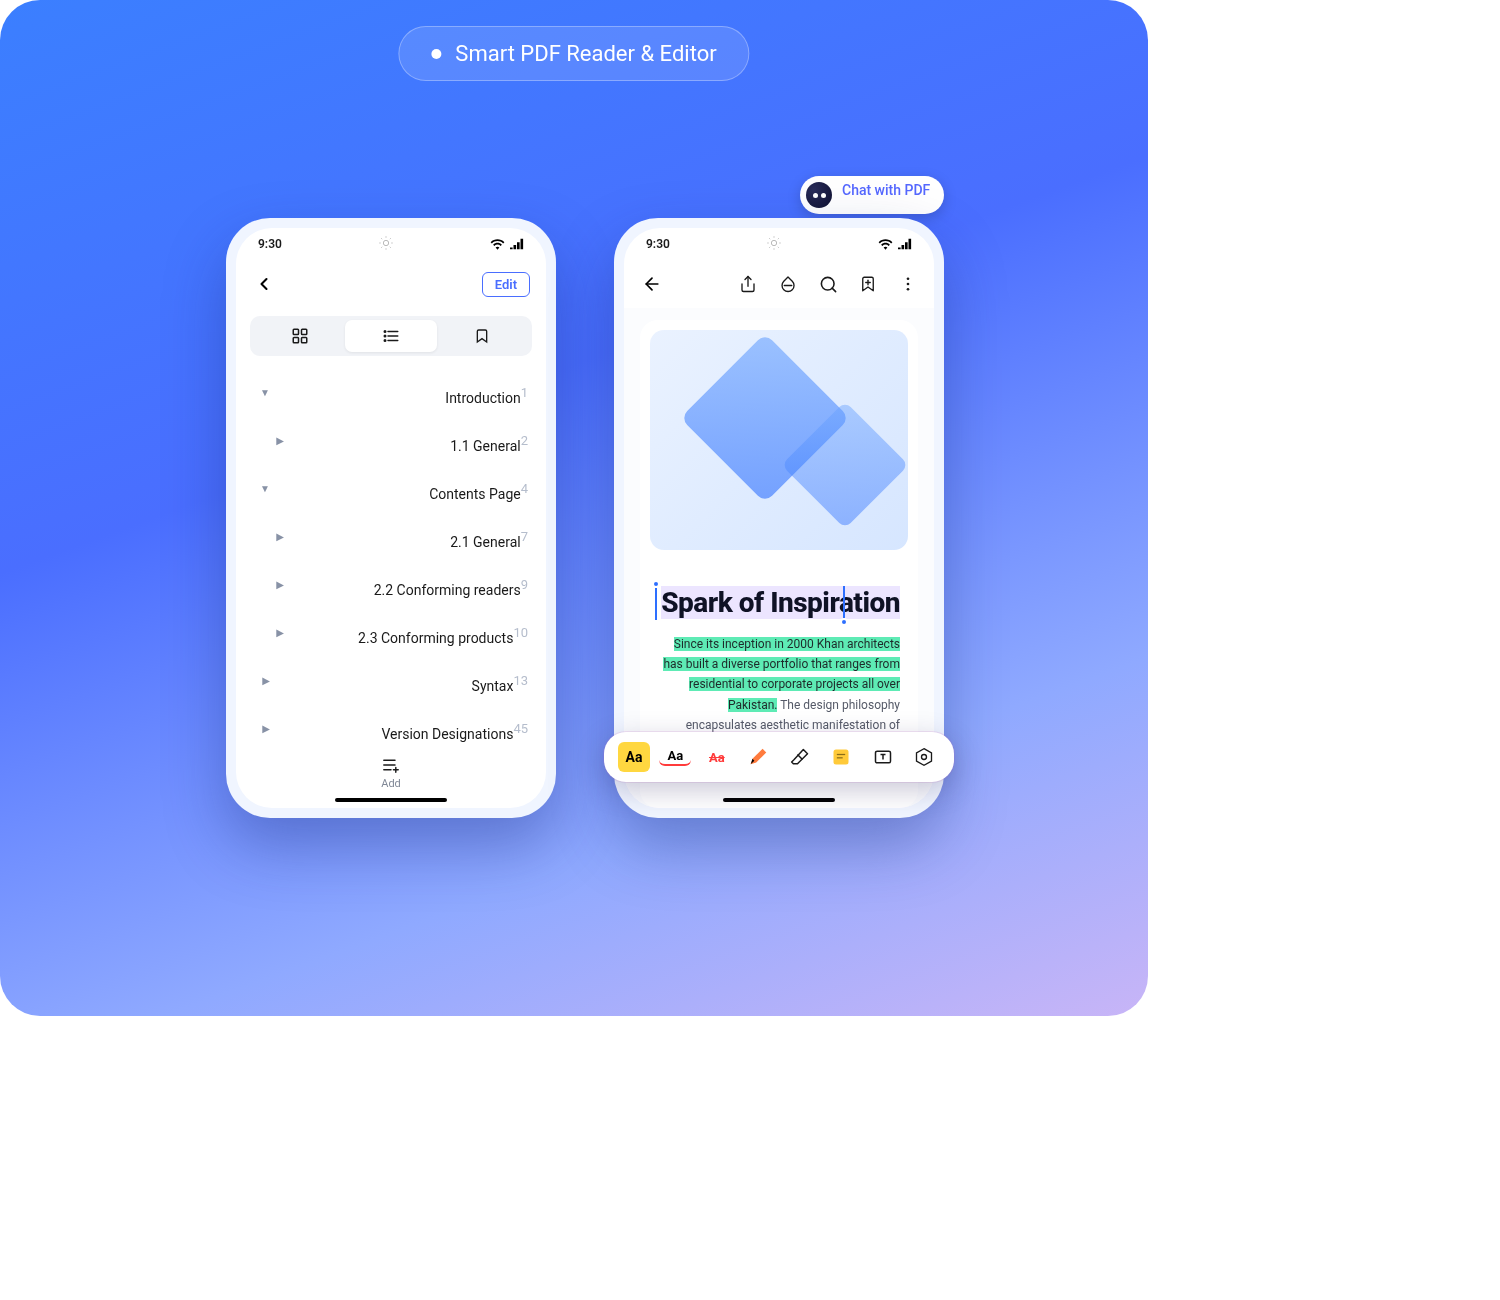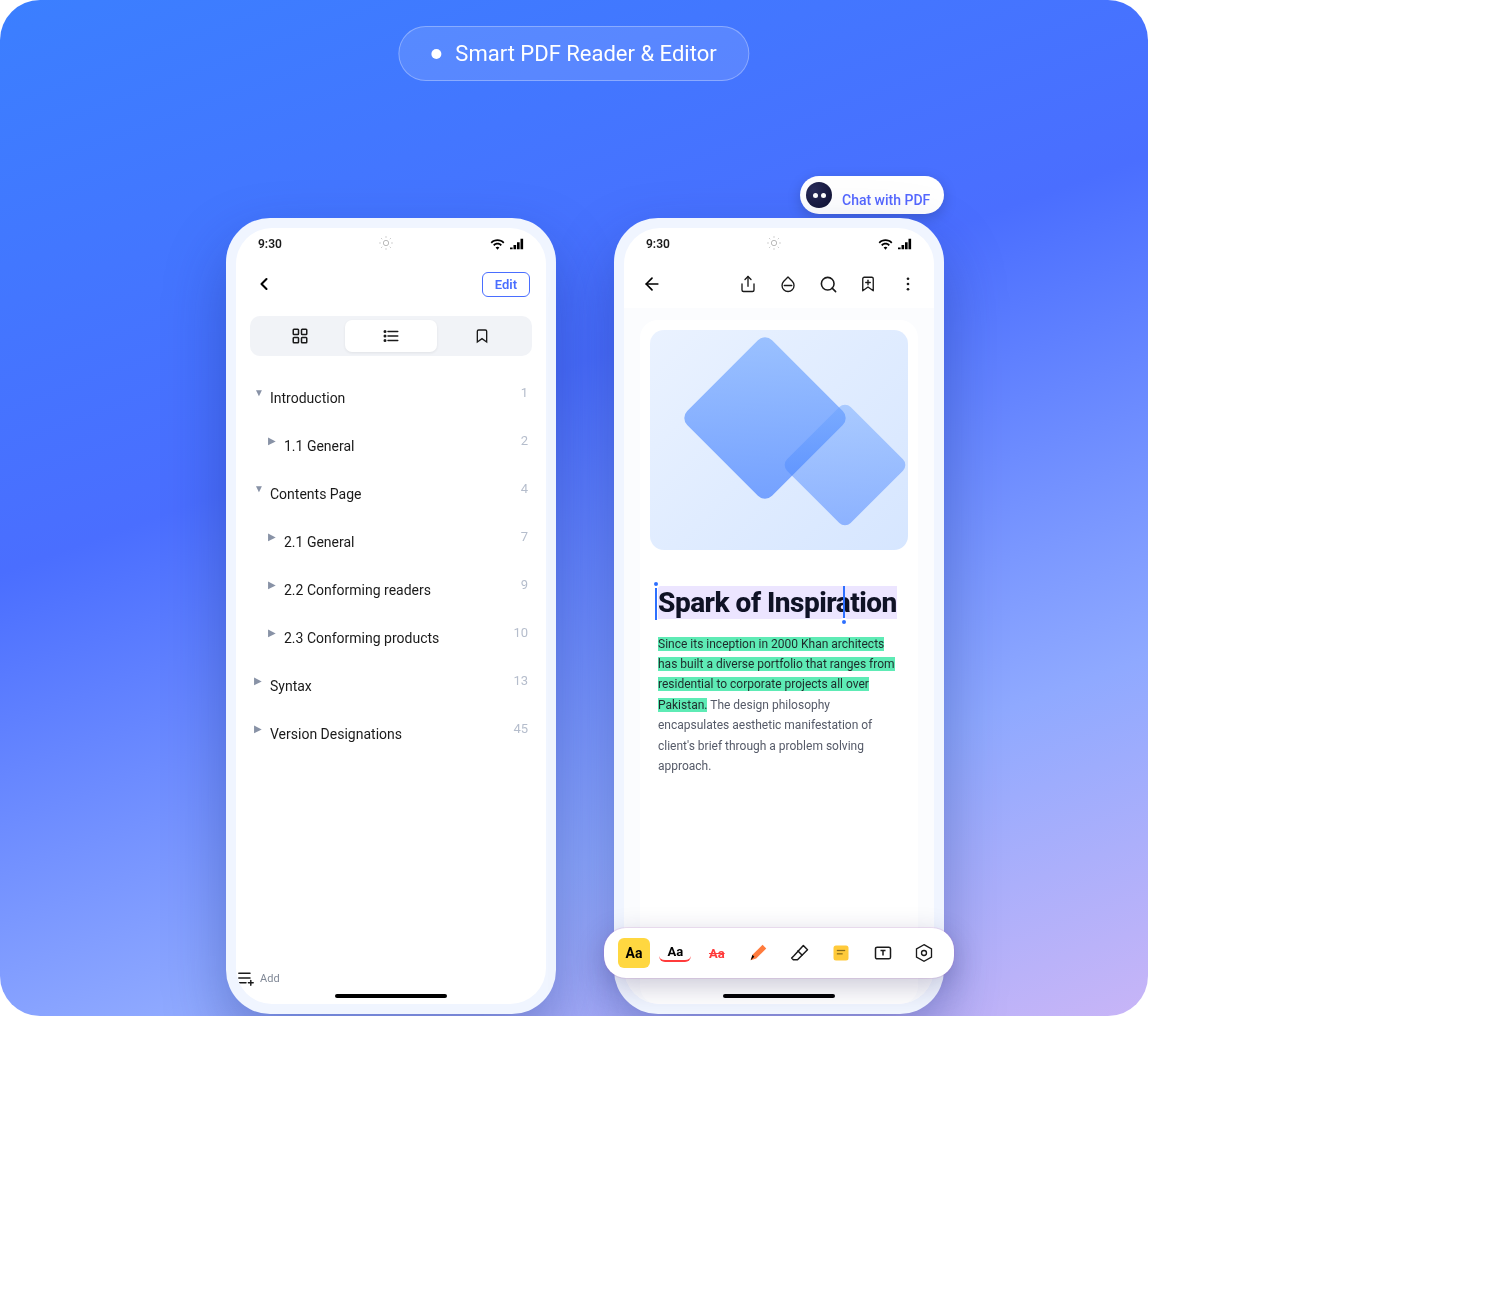--- a/index.html
+++ b/index.html
@@ -35,43 +35,44 @@
   color: #fff; font-size: 22px; font-weight: 400;
 }
 .chat-badge {
   position: absolute;
   top: 176px;
   left: 800px;
   background: #fff;
   border-radius: 20px;
   padding: 6px 14px 6px 6px;
   display: flex;
-  align-items: flex-end;
+  align-items: flex-start;
   gap: 10px;
   box-shadow: 0 4px 14px rgba(0,0,0,0.18);
 }
 .chat-avatar {
   width: 26px; height: 26px; border-radius: 50%;
   background: radial-gradient(circle at 30% 30%, #2a2d5a, #0d0f2e);
   display: flex; align-items: center; justify-content: center;
 }
 .chat-eyes {
   display: flex; gap: 3px;
 }
 .chat-eyes span { width: 5px; height: 5px; background: #fff; border-radius: 50%; }
 .chat-badge .lbl { color: #5568ff; font-size: 14px; font-weight: 500; }
 
 .phone {
   position: absolute;
   width: 330px;
-  height: 796px;
+  height: 600px;
   background: #f0f5ff;
   border-radius: 44px;
   padding: 10px;
   box-shadow: 0 28px 60px rgba(20,40,120,0.35);
+  text-align: right;
 }
 .phone-left { top: 218px; left: 226px; }
 .phone-right { top: 218px; left: 614px; }
 .screen {
   width: 100%; height: 100%;
   background: #fff;
   border-radius: 36px;
   overflow: hidden;
   position: relative;
   display: flex;
@@ -146,20 +147,21 @@
   color: #8892a6;
   font-size: 10px;
 }
 .toc-row.sub { padding-left: 18px; }
 .toc-row .label { flex: 1; margin-top: 12px; }
 .toc-row .pg { color: #b5bdcc; font-size: 13px; }
 
 .bottom-add {
   padding-bottom: 18px;
   display: flex;
+  flex-direction: column;
   align-items: center;
   gap: 4px;
   cursor: pointer;
 }
 .bottom-add .lbl { font-size: 11px; color: #808896; }
 
 .home-ind {
   position: absolute;
   bottom: 6px;
   left: 50%;

